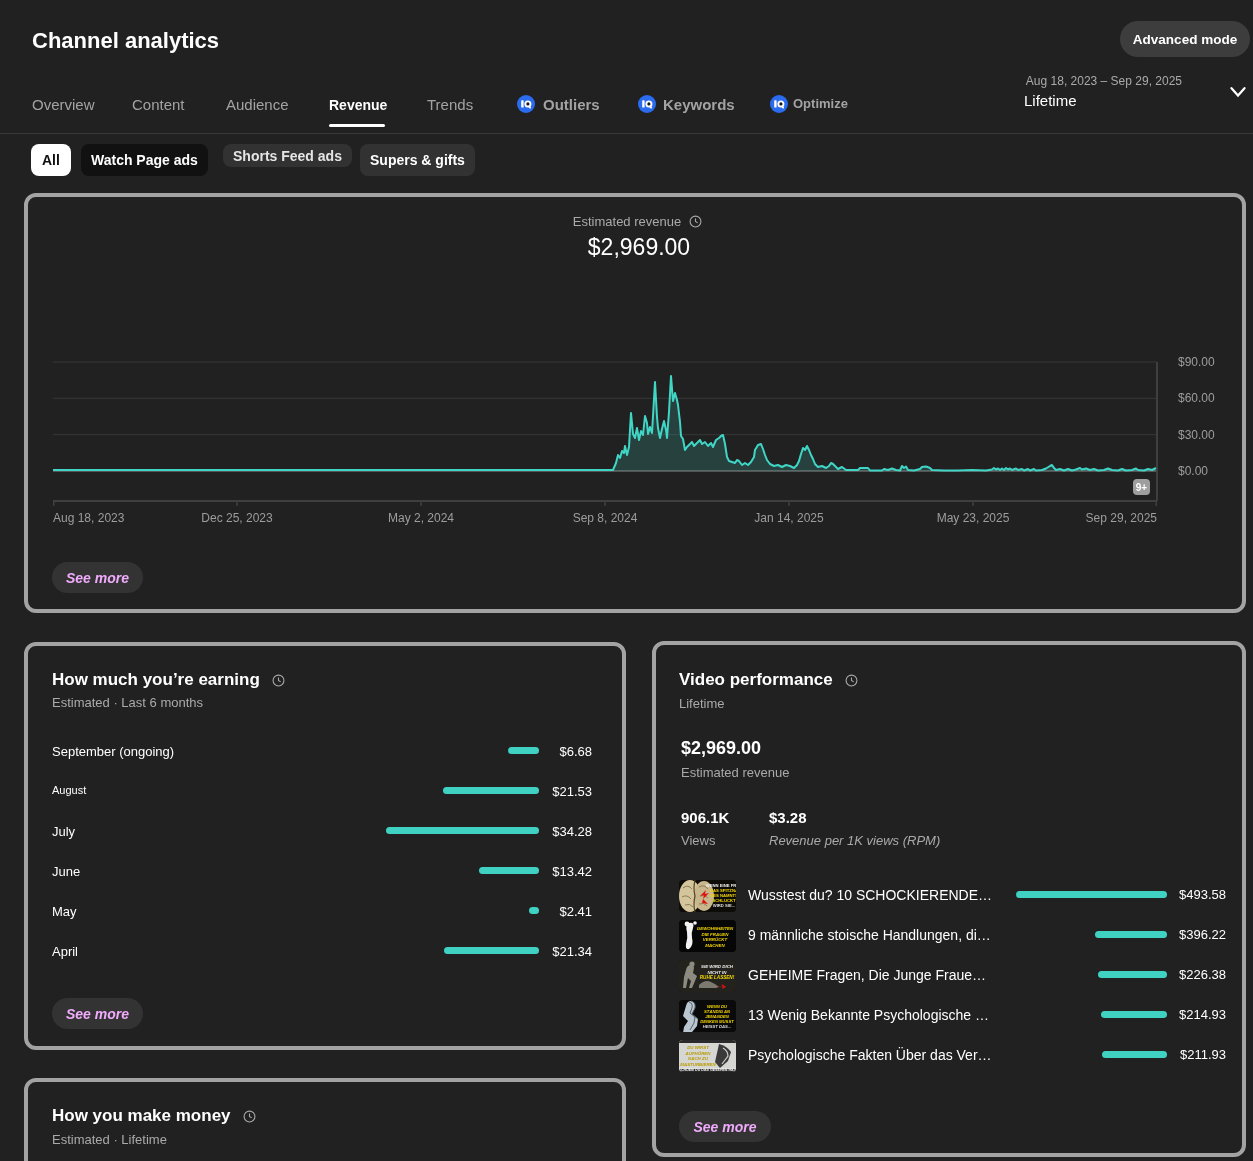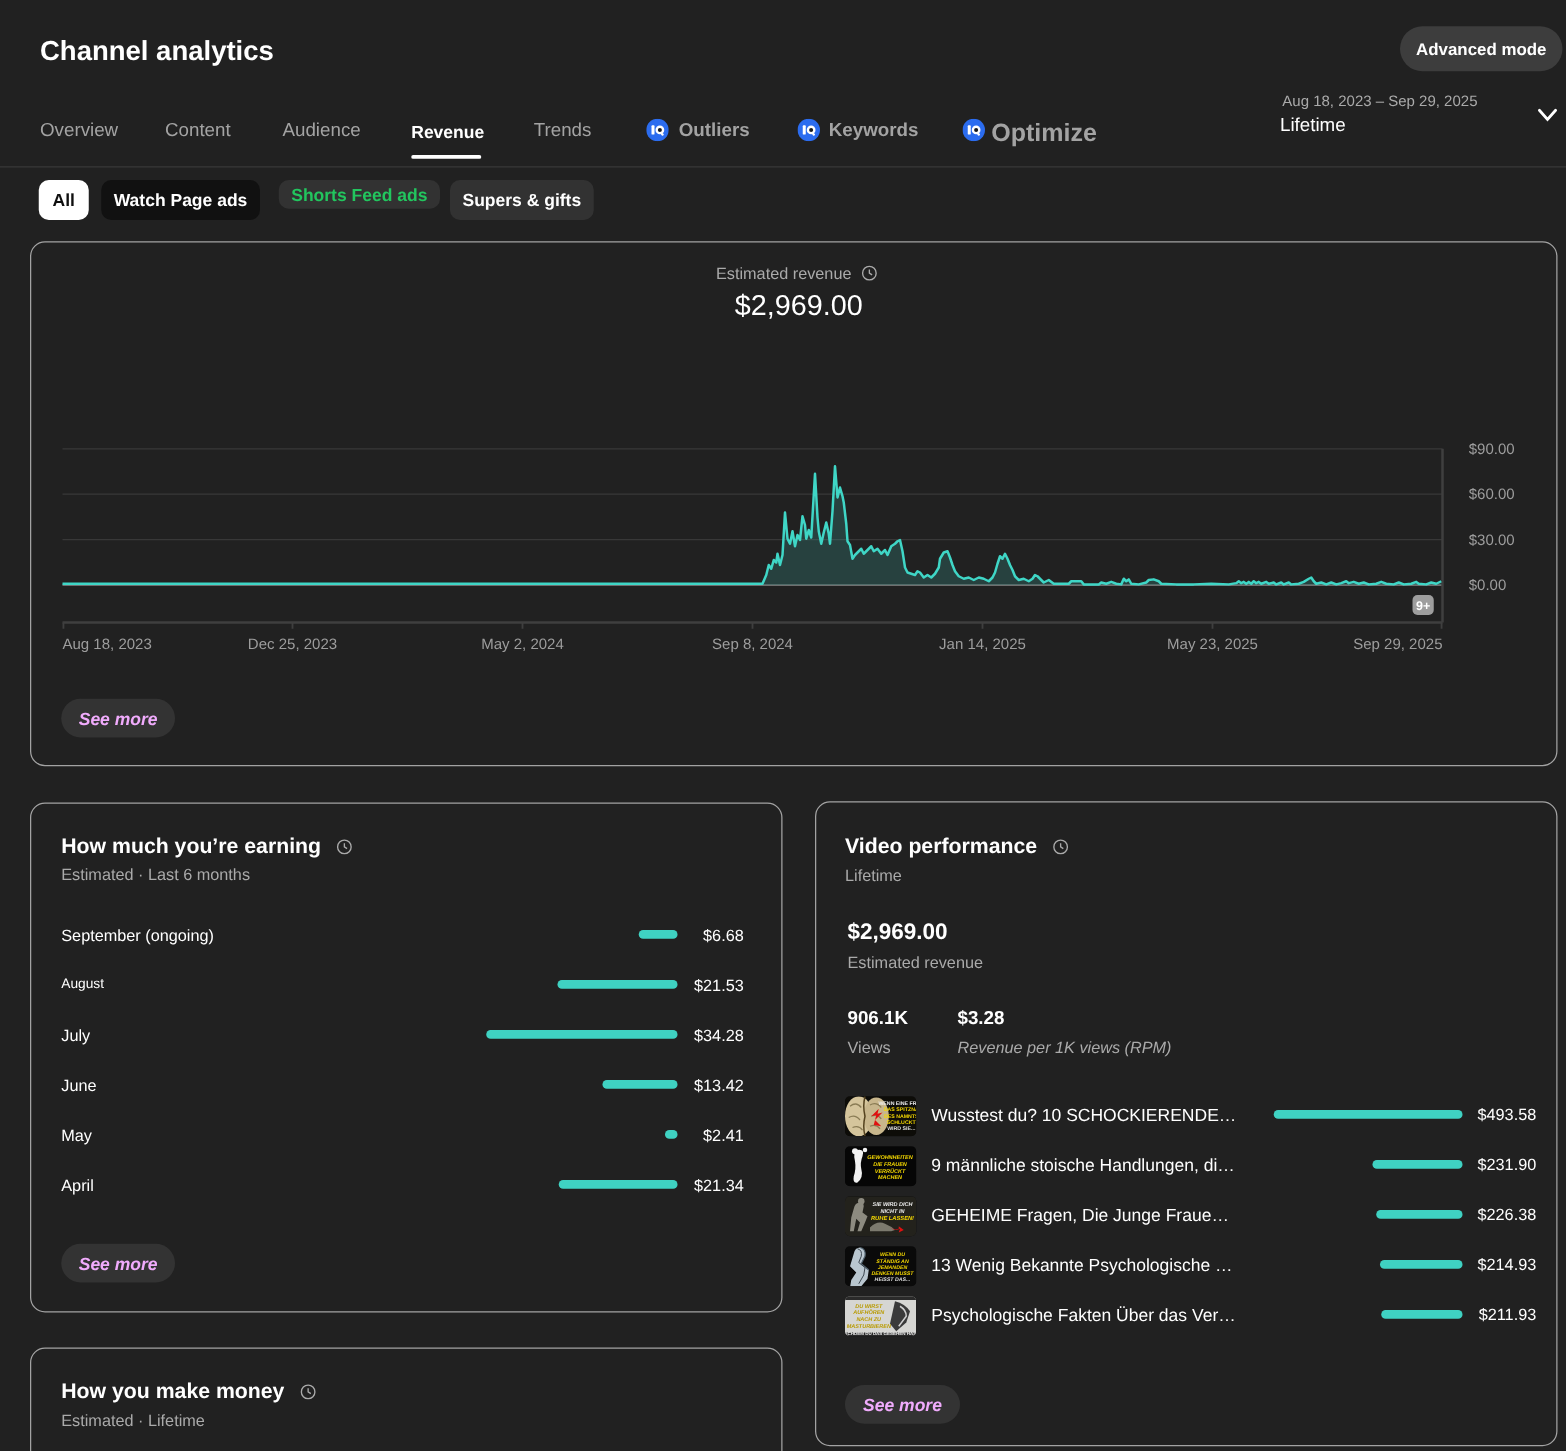--- a/index.html
+++ b/index.html
@@ -1,20 +1,20 @@
 <!DOCTYPE html>
 <html><head>
 <meta charset="utf-8">
 <style>
 * { margin:0; padding:0; box-sizing:border-box; }
 html,body { width:1253px; height:1161px; background:#212121; overflow:hidden;
   font-family:"Liberation Sans", sans-serif; }
 #page { position:relative; width:1253px; height:1161px; }
 .abs { position:absolute; }
-.card { position:absolute; border:1px solid #a3a3a3; border-radius:12px; background:#212121; }
+.card { position:absolute; border:4px solid #a3a3a3; border-radius:12px; background:#212121; }
 .seemore { position:absolute; background:#333333; color:#f0abfc; font-weight:bold;
   font-size:14px; border-radius:17px; display:flex; align-items:center; justify-content:center;font-style:italic; }
 .bar { position:absolute; height:7px; border-radius:3.5px; background:#3fd2c2; }
 .ctitle { color:#fff; font-weight:bold; font-size:17px; display:flex; align-items:center; gap:12px; }
 .csub { color:#aaaaaa; font-size:13px; }
 .val { position:absolute; color:#fff; font-size:13px; text-align:right; }
 </style>
 </head>
 <body>
 <div id="page">
@@ -47,33 +47,33 @@
     </svg>
   <div class="abs" style="left:663px; top:96px; font-size:15px; color:#a3a3a3; font-weight:bold;">Keywords</div>
 
   <svg class="abs" style="left:770px; top:95px;" width="18" height="18" viewBox="0 0 18 18">
       <circle cx="9" cy="9" r="9" fill="#2b6cef"></circle>
       <rect x="4.2" y="5.2" width="2.4" height="7.4" rx="0.7" fill="#fff"></rect>
       <circle cx="10.9" cy="8.9" r="3.5" fill="#fff"></circle>
       <circle cx="10.9" cy="8.9" r="1.6" fill="#15171c"></circle>
       <rect x="12.6" y="11" width="2.4" height="1.8" rx="0.9" fill="#fff" transform="rotate(42 12.6 11)"></rect>
     </svg>
-  <div class="abs" style="left:793px; top:96px; font-size:20px; color:#a3a3a3; font-weight:bold;">Optimize</div>
+  <div class="abs" style="left:793px; top:96px; font-size:13px; color:#a3a3a3; font-weight:bold;">Optimize</div>
 
   <div class="abs" style="right:71px; top:74px; font-size:12px; color:#aaa;">Aug 18, 2023 – Sep 29, 2025</div>
   <div class="abs" style="left:1024px; top:92px; font-size:15px; color:#fff;">Lifetime</div>
   <svg class="abs" style="left:1230px; top:86px;" width="16" height="12" viewBox="0 0 16 12">
       <path d="M1.5 2.2 L8 9.6 L14.5 2.2" stroke="#fff" stroke-width="2.2" fill="none" stroke-linecap="round"></path>
     </svg>
 
   <div class="abs" style="left:0; top:133px; width:1253px; height:1px; background:#393939;"></div>
 
   <div class="abs" style="left:31px; top:144px; height:32px; padding:0 11px; background:#fff; color:#0f0f0f; border-radius:8px; font-weight:bold; font-size:14px; display:flex; align-items:center;">All</div>
   <div class="abs" style="left:81px; top:144px; height:32px; padding:0 10px; background:#111111; color:#fff; border-radius:8px; font-weight:bold; font-size:14px; display:flex; align-items:center;">Watch Page ads</div>
-  <div class="abs" style="left:223px; top:144px; height:23px; padding:0 10px; background:#323232; color:#22c55e; border-radius:8px; font-weight:bold; font-size:14px; display:flex; align-items:center;">Shorts Feed ads</div>
+  <div class="abs" style="left:223px; top:144px; height:23px; padding:0 10px; background:#323232; color:#e5e5e5; border-radius:8px; font-weight:bold; font-size:14px; display:flex; align-items:center;">Shorts Feed ads</div>
   <div class="abs" style="left:360px; top:144px; height:32px; padding:0 10px; background:#323232; color:#fff; border-radius:8px; font-weight:bold; font-size:14px; display:flex; align-items:center;">Supers &amp; gifts</div>
 
   <div class="card" style="left:24px; top:193px; width:1222px; height:420px;">
     <div style="position:absolute; left:5px; right:0; top:17px; display:flex; align-items:center; justify-content:center; gap:8px;">
       <span style="font-size:13px; color:#aaa;">Estimated revenue</span>
       <svg width="13" height="13" viewBox="0 0 24 24" fill="none" stroke="#aaa" stroke-width="2">
           <circle cx="12" cy="12" r="10"></circle>
           <path d="M12 6.5 V12 L16 14.5"></path>
         </svg>
     </div>
@@ -199,21 +199,21 @@
           <path d="M10 3 Q16 2 14 8 Q12 13 13 18 Q15 25 10 29 Q6 30 7 24 Q9 18 8 12 Q6 5 10 3Z" fill="#f2f2f2"></path>
           <circle cx="8" cy="4" r="2.4" fill="#f2f2f2"></circle>
           <circle cx="16" cy="3" r="1.8" fill="#f2f2f2"></circle>
           <text x="36" y="10" font-size="4.4" font-weight="bold" font-style="italic" fill="#f5d800" text-anchor="middle" font-family="Liberation Sans">GEWOHNHEITEN</text>
           <text x="36" y="15.5" font-size="4.4" font-weight="bold" font-style="italic" fill="#f5d800" text-anchor="middle" font-family="Liberation Sans">DIE FRAUEN</text>
           <text x="36" y="21" font-size="4.4" font-weight="bold" font-style="italic" fill="#f5d800" text-anchor="middle" font-family="Liberation Sans">VERRÜCKT</text>
           <text x="36" y="26.5" font-size="4.4" font-weight="bold" font-style="italic" fill="#f5d800" text-anchor="middle" font-family="Liberation Sans">MACHEN</text>
         </svg></div>
     <div class="abs" style="left:92px; top:282px; font-size:14px; color:#fff; width:245px; white-space:nowrap; overflow:hidden; text-overflow:ellipsis;">9 männliche stoische Handlungen, die die Frauen</div>
     <div class="bar" style="right:75px; top:286px; width:72px;"></div>
-    <div class="val" style="right:16px; top:282px;">$231.90</div>
+    <div class="val" style="right:16px; top:282px;">$396.22</div>
 
     <div class="abs" style="left:23px; top:315px; width:57px; height:32px; border-radius:4px; overflow:hidden; background:#111;"><svg width="57" height="32" viewBox="0 0 57 32">
           <rect width="57" height="32" fill="#23221c"></rect>
           <path d="M12 5 q3 0 3 3 l-1 5 4 3 -2 5 -3 7 -3 0 2 -7 -3 -3 -2 10 -3 0 1-11 2-7 q1-5 5-5Z" fill="#8d8b80"></path>
           <circle cx="13" cy="4" r="2.6" fill="#8d8b80"></circle>
           <path d="M20 25 q6-6 12-3 q5 2 8 5 l-3 1 -17 0Z" fill="#7c7a6e"></path>
           <text x="38" y="8" font-size="4.4" font-weight="bold" font-style="italic" fill="#eee" text-anchor="middle" font-family="Liberation Sans">SIE WIRD DICH</text>
           <text x="38" y="13.5" font-size="4.4" font-weight="bold" font-style="italic" fill="#eee" text-anchor="middle" font-family="Liberation Sans">NICHT IN</text>
           <text x="38" y="19" font-size="4.6" font-weight="bold" font-style="italic" fill="#f5d800" text-anchor="middle" font-family="Liberation Sans">RUHE LASSEN!</text>
           <path d="M36 25 q4 3 8 1 l-1 3 4-2 -4-3 0 2 q-4 1 -7-1Z" fill="#e01010"></path>

